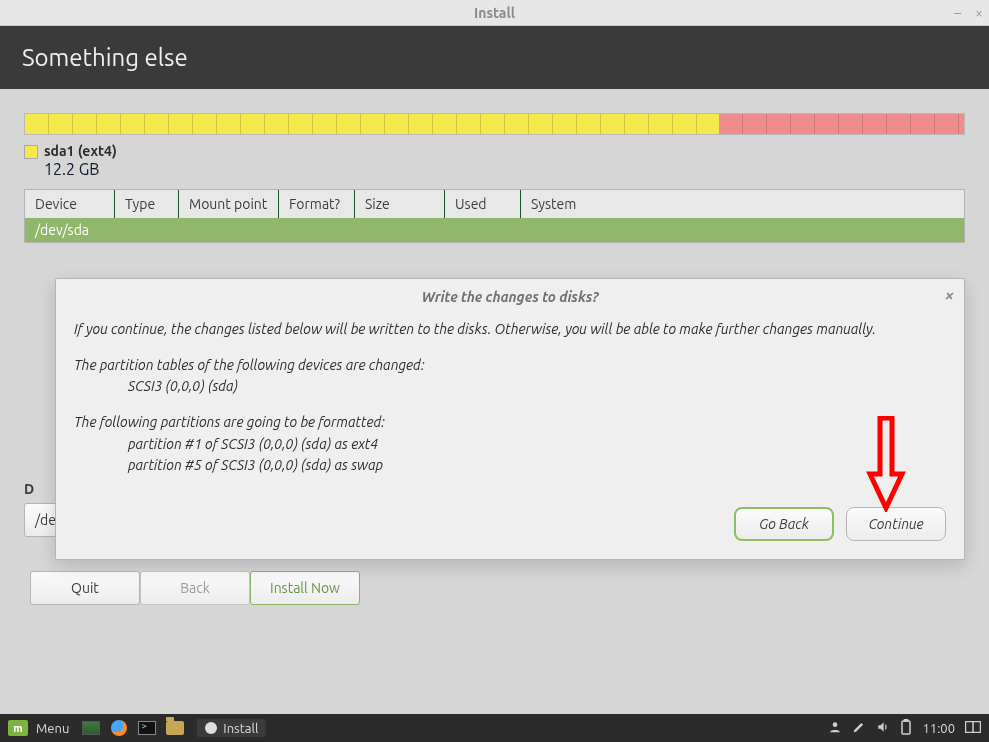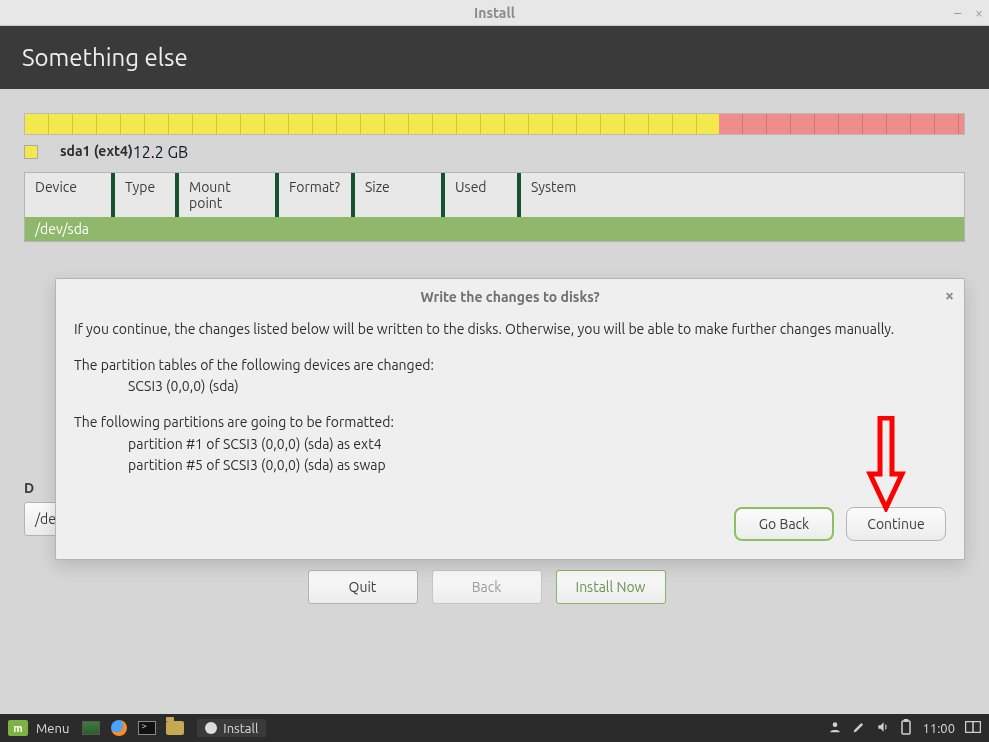--- a/index.html
+++ b/index.html
@@ -74,36 +74,36 @@
 
   
   .legend { display: flex; gap: 28px; margin-top: 8px; margin-bottom: 10px; }
   .legend-item { display: flex; align-items: flex-start; gap: 6px; }
   .legend-sw {
     width: 14px; height: 14px; margin-top: 2px;
     border: 1px solid #aaa;
   }
   .legend-sw.yellow { background: #f3e84c; }
   .legend-sw.red    { background: #ef8d8d; }
-  .legend-text { display: flex; flex-direction: row; line-height: 1.2; margin-left: 16px; }
+  .legend-text { display: flex; flex-direction: column; line-height: 1.2; }
   .legend-text .name { font-weight: 600; color: #2d2d2d; }
   .legend-text .size { font-size: 16px; color: #0f172a; }
 
   
   .ptable-wrap {
     border: 1px solid #b4b4b4;
     background: #fafafa;
   }
   .ptable-head {
     display: flex;
     background: #e8e8e8;
   }
   .ptable-head .col {
     padding: 6px 10px;
-    border-right: 4px solid #14532d;
+    border-right: 1px solid #14532d;
     font-weight: 400;
   }
   .ptable-head .col:last-child { border-right: none; }
   .col.device { width: 90px; }
   .col.type   { width: 64px; }
   .col.mount  { width: 100px; }
   .col.format { width: 76px; }
   .col.size   { width: 90px; }
   .col.used   { width: 76px; }
   .col.system { flex: 1; }
@@ -132,22 +132,22 @@
     border-radius: 3px;
     display: flex; align-items: center;
     padding: 0 10px;
     justify-content: space-between;
     color: #3c3c3c;
   }
   .dropdown .chev { font-size: 12px; color: #555; }
 
   
   .nav-buttons {
-    display: flex; justify-content: center; gap: 14px;
-    padding: 18px 24px 6px 8px;
+    display: flex; justify-content: flex-start; gap: 0;
+    padding: 18px 24px 6px 30px;
   }
   .btn {
     min-width: 110px;
     height: 34px;
     border-radius: 3px;
     border: 1px solid #b4b4b4;
     background: linear-gradient(#fbfbfb,#ececec);
     display: inline-flex; align-items: center; justify-content: center;
     font-size: 14px; color: #3c3c3c;
     padding: 0 16px;
@@ -159,20 +159,21 @@
   .dialog {
     position: absolute;
     left: 55px;
     right: 24px;
     top: 278px;
     background: #efefef;
     border: 1px solid #b4b4b4;
     box-shadow: 0 6px 18px rgba(0,0,0,0.15);
     border-radius: 2px;
     padding: 0 0 18px 0;
+    font-style: italic;
   }
   .dialog .dlg-title {
     text-align: center;
     font-weight: 600;
     color: #707070;
     padding: 10px 0 8px 0;
     position: relative;
   }
   .dialog .dlg-close {
     position: absolute; right: 10px; top: 8px;

